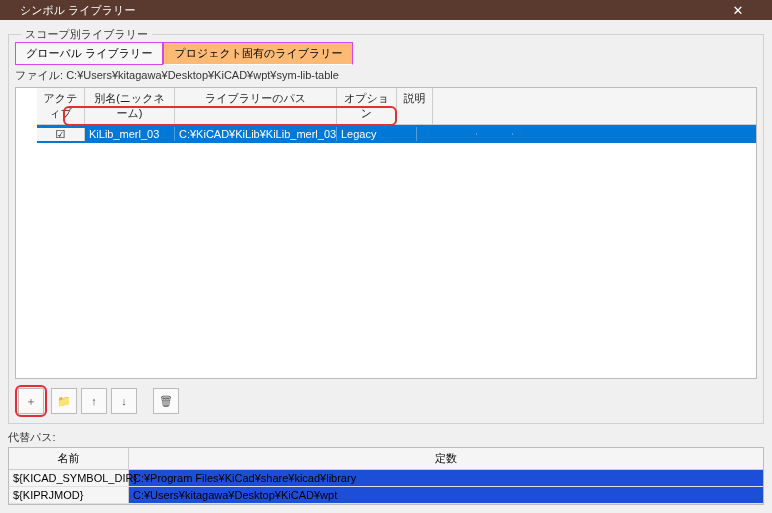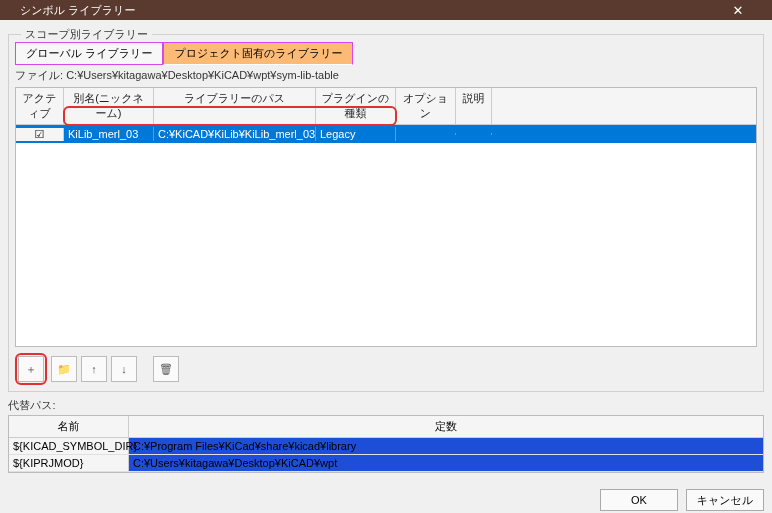--- a/index.html
+++ b/index.html
@@ -7,21 +7,21 @@
 .titlebar { background: #5a3a2e; color: #fff; height: 20px; display: flex; align-items: center; padding: 0 20px; justify-content: space-between; }
 .close { width: 28px; text-align: center; font-size: 13px; cursor: pointer; }
 .content { padding: 8px; }
 .group { border: 1px solid #d0d0d0; padding: 6px; position: relative; margin-top: 6px; }
 .group-label { position: absolute; top: -8px; left: 12px; background: #f0f0f0; padding: 0 4px; color: #333; }
 .tabs { display: flex; margin-bottom: 4px; }
 .tab { border: 1px solid #d946ef; padding: 3px 10px; background: #fdfdfd; cursor: pointer; position: relative; top: 1px; }
 .tab.active { border-bottom: 1px solid #fff; background: #fdba74; z-index: 1; }
 .tab:not(.active) { background: #f7f7f7; }
 .file-line { margin: 2px 0 4px 0; color: #333; }
-.table { border: 1px solid #bbb; background: #fff; height: 260px; overflow: auto; }
+.table { border: 1px solid #bbb; background: #fff; height: 292px; overflow: auto; padding-left: 21px; }
 .table-header { display: flex; background: #f5f5f5; border-bottom: 1px solid #ccc; }
 .th { border-right: 1px solid #ccc; padding: 3px 4px; text-align: center; color: #222; }
 .table-row { display: flex; background: #0078d7; color: #fff; height: 18px; align-items: center; }
 .td { border-right: 1px solid rgba(255,255,255,0.3); padding: 1px 4px; overflow: hidden; white-space: nowrap; }
 .highlight-box { position: absolute; border: 2px solid #e03030; border-radius: 6px; pointer-events: none; }
 .col-active { width: 48px; text-align: center; }
 .col-nick { width: 90px; }
 .col-path { width: 162px; }
 .col-plugin { width: 80px; }
 .col-opt { width: 60px; }
@@ -62,21 +62,20 @@
     <div class="file-line">
       <span>ファイル:</span>
       <span>C:¥Users¥kitagawa¥Desktop¥KiCAD¥wpt¥sym-lib-table</span>
     </div>
 
     <div class="table" style="position:relative;">
       <div class="table-header">
         <div class="th col-active">アクティブ</div>
         <div class="th col-nick">別名(ニックネーム)</div>
         <div class="th col-path">ライブラリーのパス</div>
-        <div class="th col-plugin">プラグインの種類</div>
         <div class="th col-opt">オプション</div>
         <div class="th col-desc">説明</div>
       </div>
       <div class="table-row">
         <div class="checkbox-cell">☑</div>
         <div class="td col-nick">KiLib_merl_03</div>
         <div class="td col-path">C:¥KiCAD¥KiLib¥KiLib_merl_03.lib</div>
         <div class="td col-plugin">Legacy</div>
         <div class="td col-opt"></div>
         <div class="td col-desc"></div>

